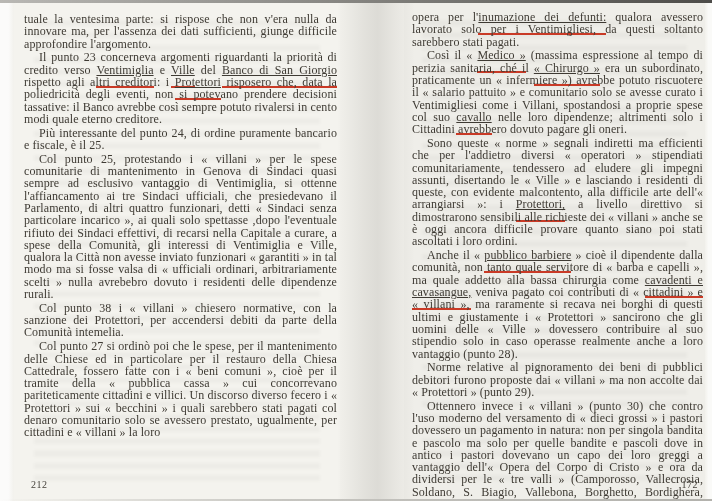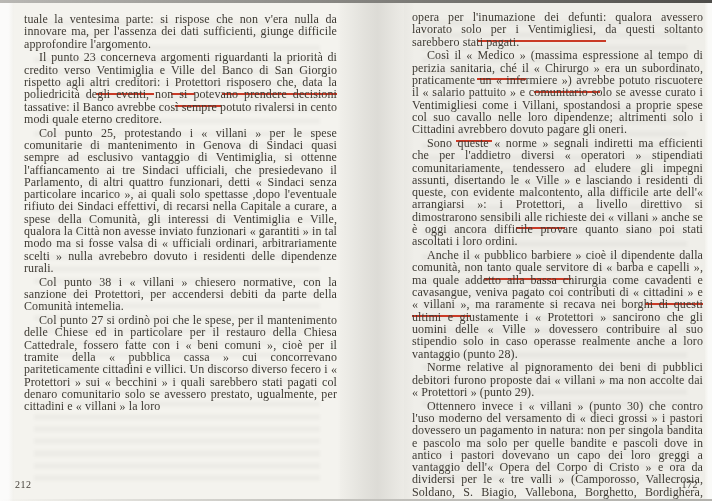--- a/index.html
+++ b/index.html
@@ -34,36 +34,38 @@
     filter:blur(1.2px);}
   .text-block{position:absolute;color:#3e3a33;
     font-size:12px;line-height:12.3px;text-align:justify;
     letter-spacing:0.1px;}
   .page-left .text-block{left:10px;top:13px;width:313px;}
   .page-right .text-block{left:8px;top:11px;width:291px;}
   .para{margin:0 0 1.5px 0;text-indent:15px;}
   .para.noindent{text-indent:0;}
   .underl{
     border-bottom:2px solid #c93a26;
-    padding-bottom:16px;
+    padding-bottom:9px;
+    text-decoration:underline;
   }
   .page-number{position:absolute;bottom:11px;color:#45413a;
     font-size:10px;letter-spacing:0.5px;}
-  .page-left .page-number{left:1px;text-align:center;}
+  .page-left .page-number{left:17px;text-align:center;}
   .page-right .page-number{right:7px;}
 </style>
 </head>
 <body>
 
 <div class="photo">
   <div class="page page-left">
     <div class="bleed"></div>
     <div class="text-block">
         <p class="para noindent"><span class="">tuale la ventesima parte: si rispose che non v'era nulla da innovare ma, per l'assenza dei dati sufficienti, giunge difficile approfondire l'argomento.</span></p>
         <p class="para"><span class="">Il punto 23 concerneva argomenti riguardanti la priorità di credito verso </span><span class="underl">Ventimiglia</span><span class=""> e </span><span class="underl">Ville</span><span class=""> del </span><span class="underl">Banco di San Giorgio</span><span class=""> rispetto agli altri creditori: i </span><span class="underl">Protettori</span><span class=""> risposero che, data la poliedricità degli eventi, non si potevano prendere decisioni tassative: il Banco avrebbe così sempre potuto rivalersi in cento modi quale eterno creditore.</span></p>
+        <p class="para"><span class="">Più interessante del punto 24, di ordine puramente bancario e fiscale, è il 25.</span></p>
         <p class="para"><span class="">Col punto 25, protestando i « villani » per le spese comunitarie di mantenimento in Genova di Sindaci quasi sempre ad esclusivo vantaggio di Ventimiglia, si ottenne l'affiancamento ai tre Sindaci ufficiali, che presiedevano il Parlamento, di altri quattro funzionari, detti « Sindaci senza particolare incarico », ai quali solo spettasse ,dopo l'eventuale rifiuto dei Sindaci effettivi, di recarsi nella Capitale a curare, a spese della Comunità, gli interessi di Ventimiglia e Ville, qualora la Città non avesse inviato funzionari « garantiti » in tal modo ma si fosse valsa di « ufficiali ordinari, arbitrariamente scelti » nulla avrebebro dovuto i residenti delle dipendenze rurali.</span></p>
         <p class="para"><span class="">Col punto 38 i « villani » chiesero normative, con la sanzione dei Protettori, per accendersi debiti da parte della Comunità intemelia.</span></p>
         <p class="para"><span class="">Col punto 27 si ordinò poi che le spese, per il mantenimento delle Chiese ed in particolare per il restauro della Chiesa Cattedrale, fossero fatte con i « beni comuni », cioè per il tramite della « pubblica cassa » cui concorrevano pariteticamente cittadini e villici. Un discorso diverso fecero i « Protettori » sui « becchini » i quali sarebbero stati pagati col denaro comunitario solo se avessero prestato, ugualmente, per cittadini e « villani » la loro</span></p>
       </div>
     <div class="page-number">212</div>
   </div>
 
   <div class="page page-right">
     <div class="bleed"></div>
     <div class="text-block">

